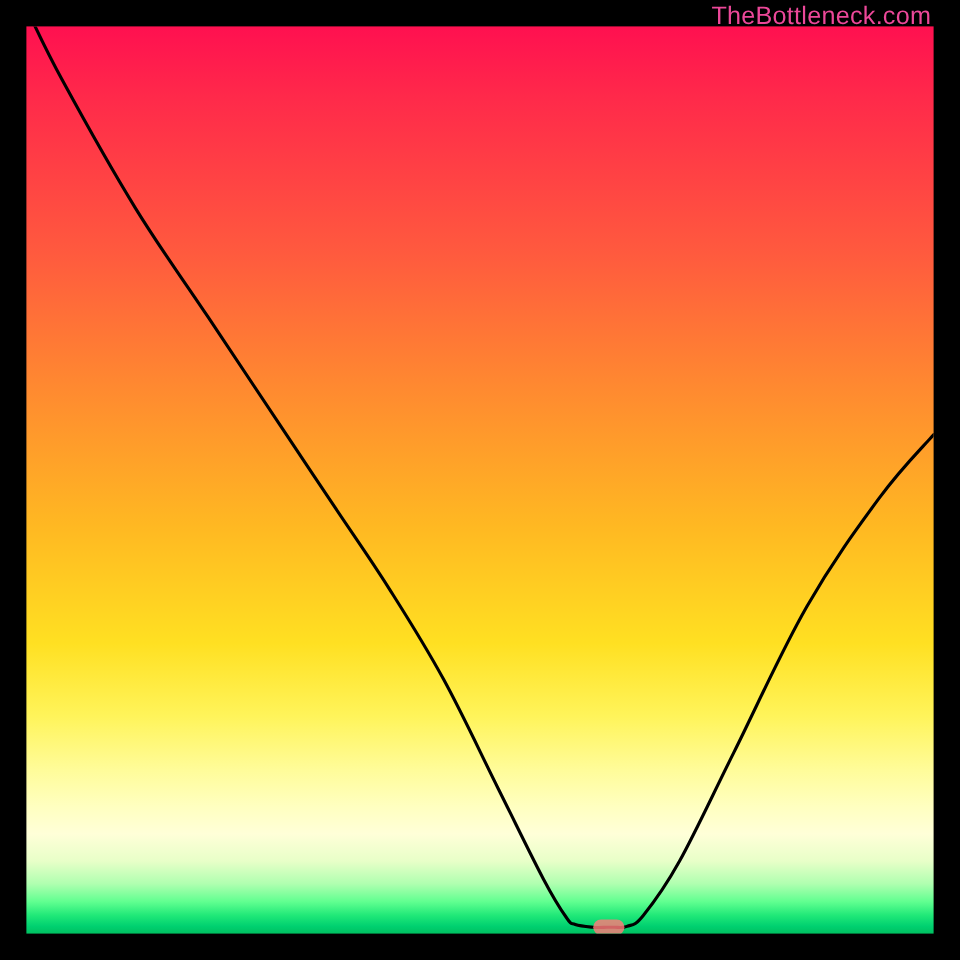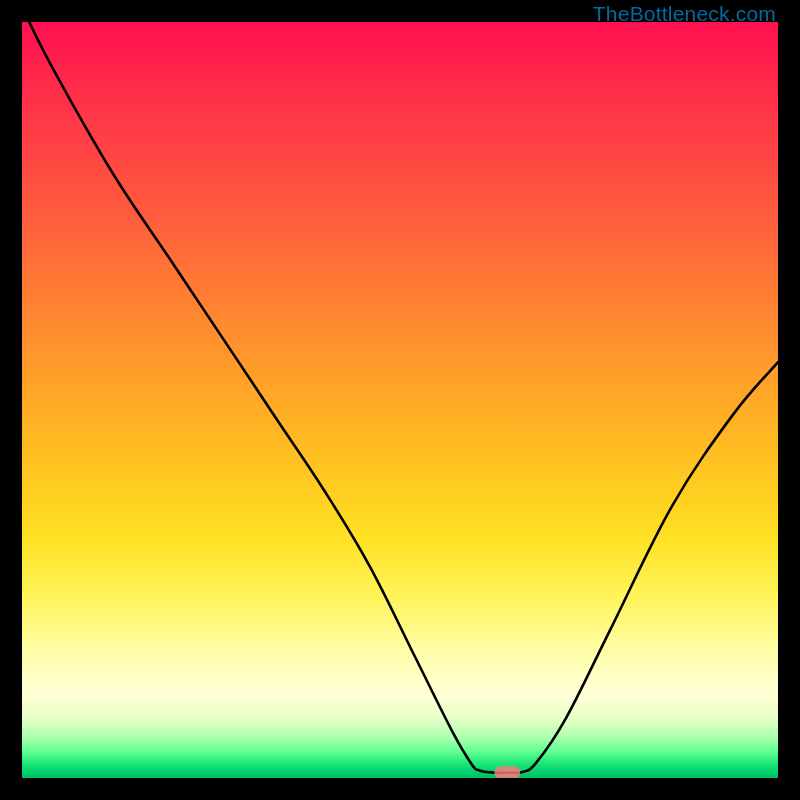--- a/index.html
+++ b/index.html
@@ -41,21 +41,21 @@
       #60ff90 96.5%,
       #20e878 98%,
       #00d070 99.2%,
       #00c060 100%
     );
   }
   .watermark {
     position: absolute;
     top: 2px;
     right: 24px;
-    color: #0369a1;
+    color: #ec4899;
     font-size: 21px;
     font-weight: 500;
     letter-spacing: 0.2px;
   }
   .overlay-svg {
     position: absolute;
     top: 22px;
     left: 22px;
     width: 756px;
     height: 756px;

